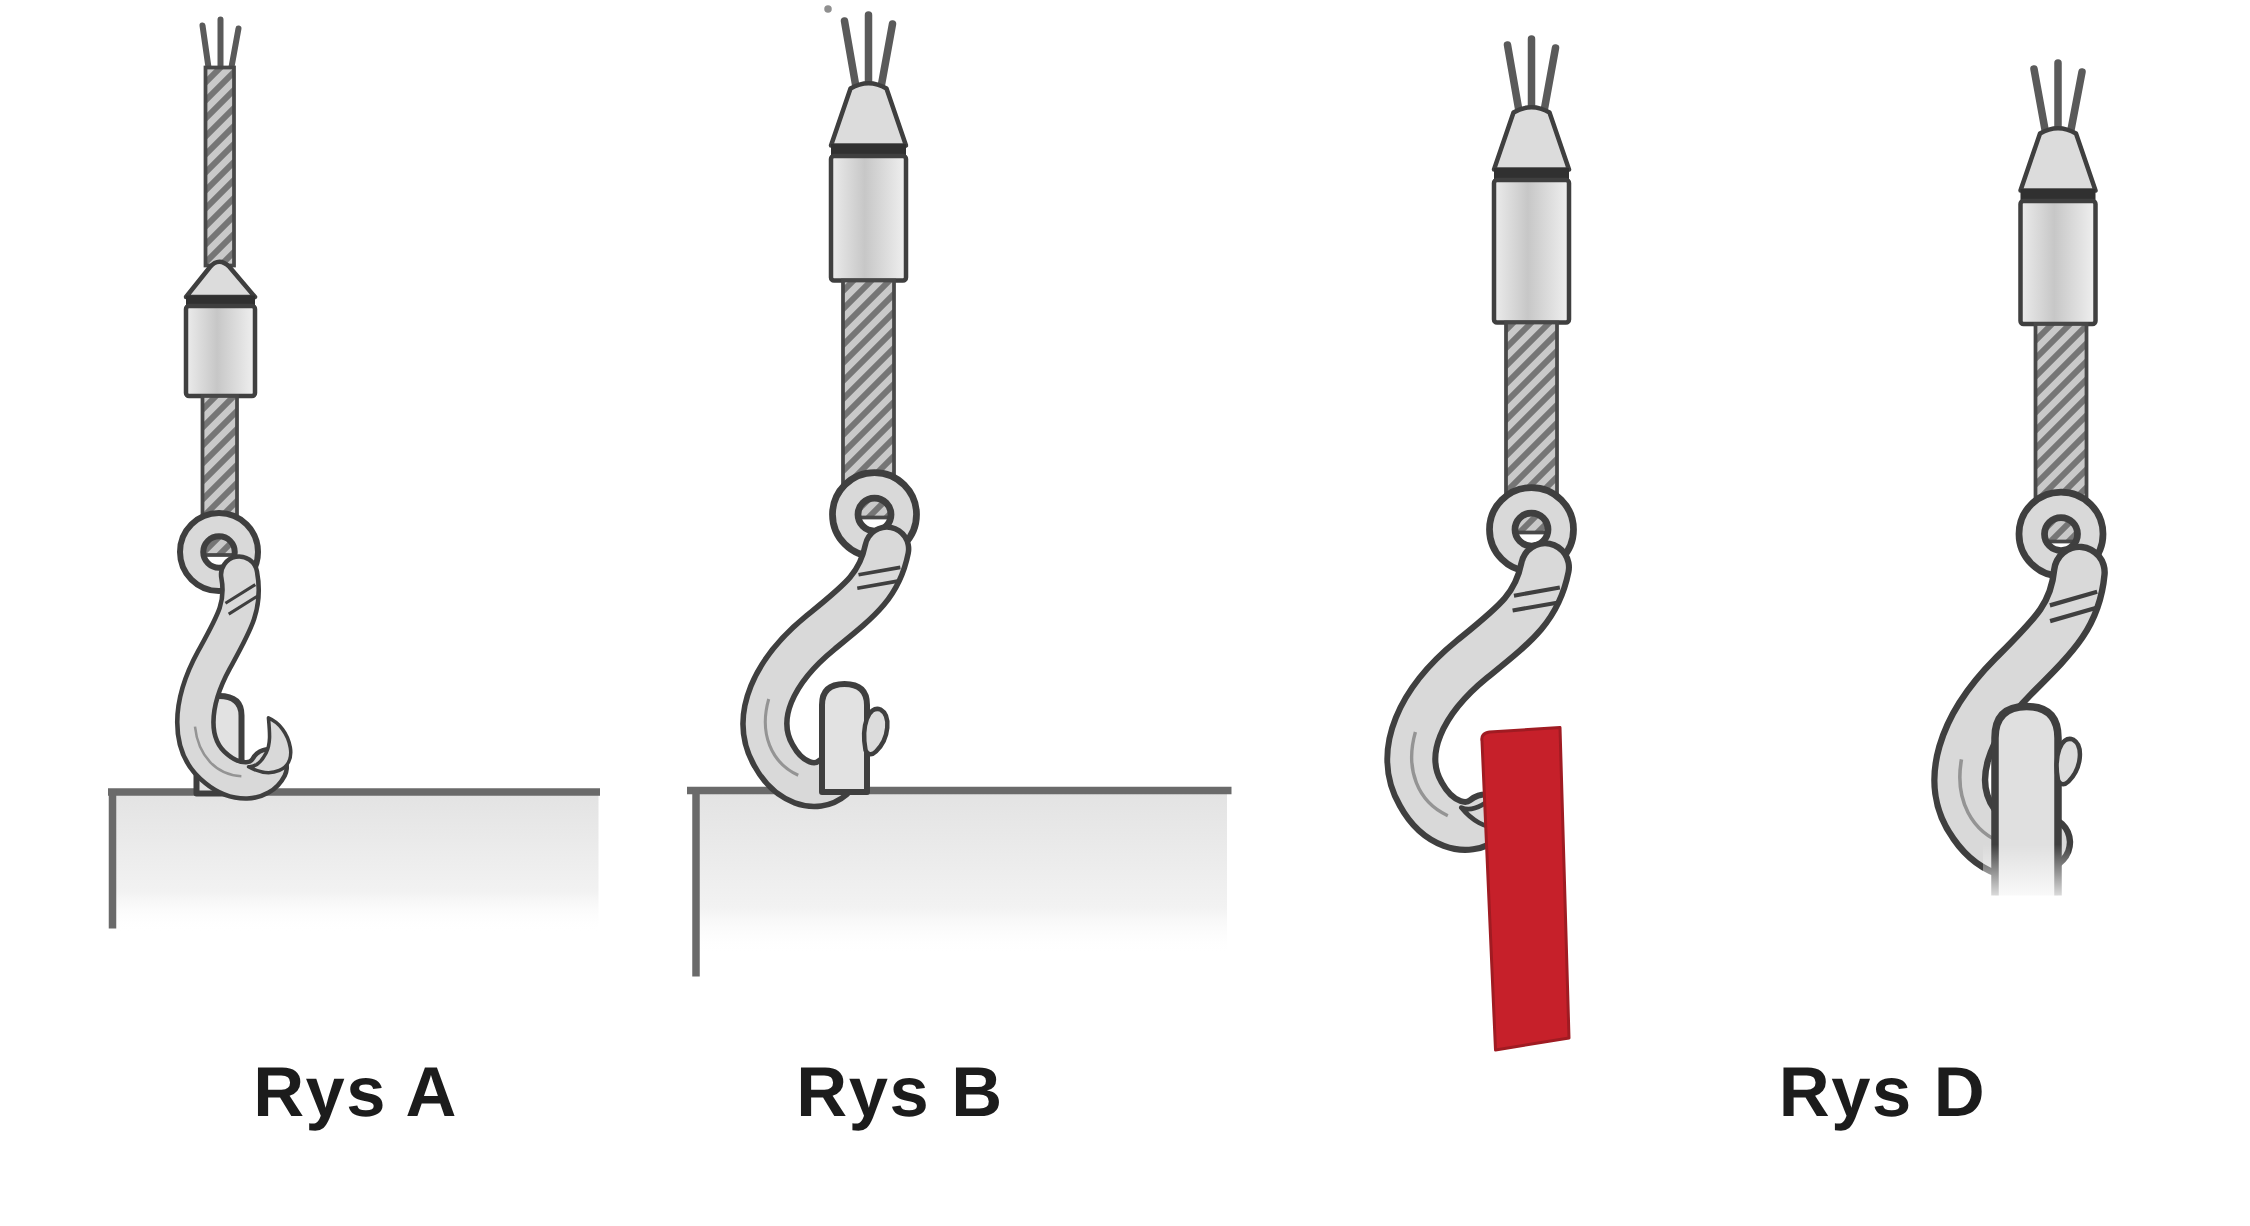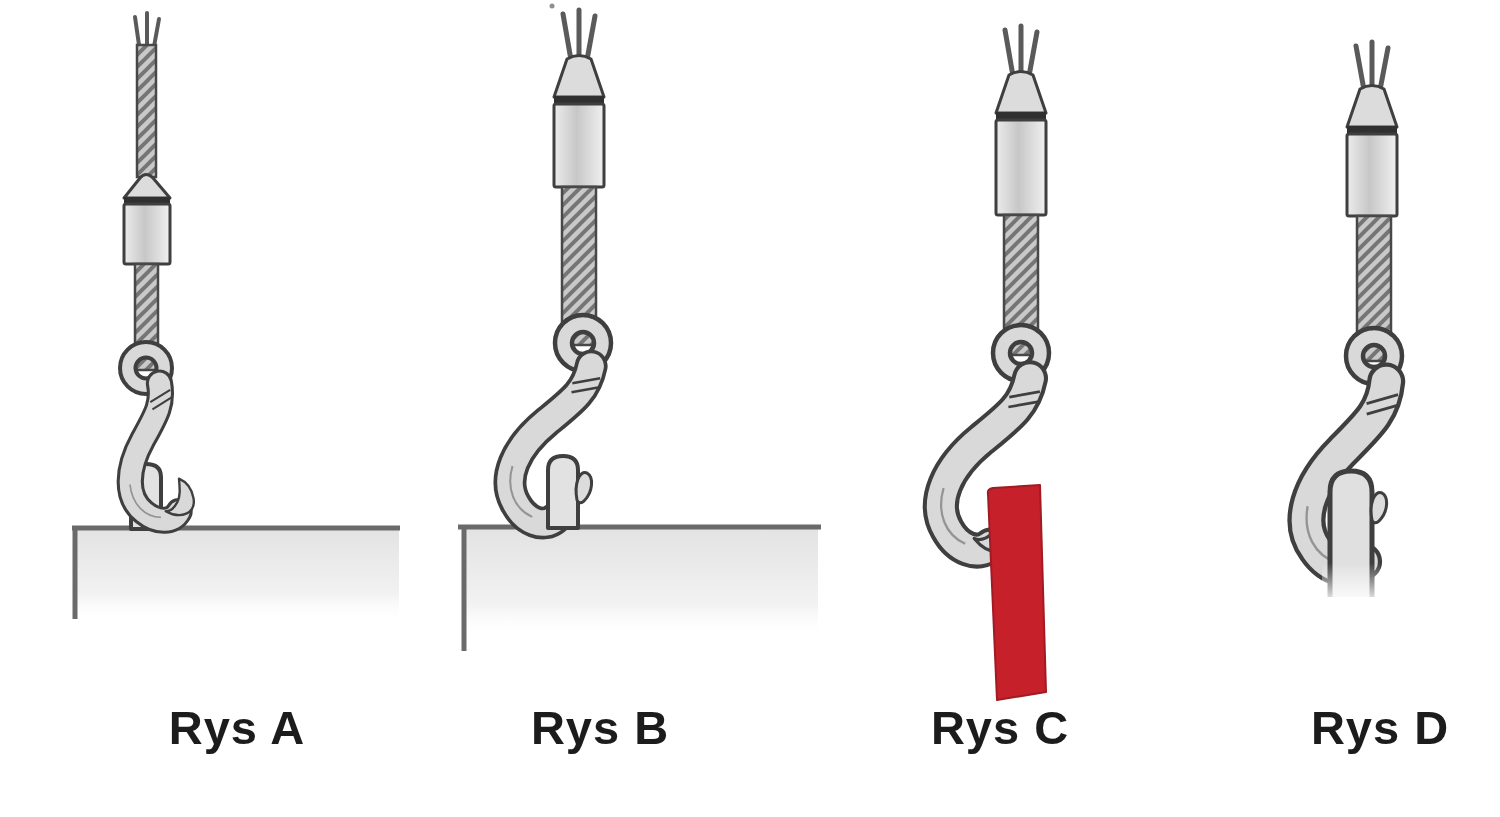--- a/index.html
+++ b/index.html
@@ -26,21 +26,21 @@
     transform: translateX(-50%);
     font-size: 47px;
     font-weight: 700;
     color: #1c1c1c;
     letter-spacing: 1px;
     white-space: nowrap;
   }
   .fig-label.a { left: 237px; }
   .fig-label.b { left: 600px; }
   .fig-label.c { left: 1000px; }
-  .fig-label.d { left: 1380px; }
+  .fig-label.d { left: 1255px; }
 </style>
 </head>
 <body>
 
 <div class="canvas">
 
   <svg width="1500" height="817" viewBox="0 0 1500 817">
     <defs>
       <pattern id="ropePat" width="12" height="12" patternUnits="userSpaceOnUse">
         <rect width="12" height="12" fill="#c9c9c9"></rect>
@@ -168,15 +168,14 @@
         <use href="#hookMain"></use>
       </g>
       <path d="M1330,597 L1330,492 Q1330,471 1351,471 Q1372,471 1372,492 L1372,597" fill="#e0e0e0" stroke="#3f3f3f" stroke-width="5"></path>
       <rect x="1322" y="563" width="58" height="42" fill="url(#whiteFade)"></rect>
       <use href="#tipEar" transform="translate(1372,494)"></use>
     </g>
   </svg>
 
   <div class="fig-label a">Rys A</div>
   <div class="fig-label b">Rys B</div>
-  <div class="fig-label c">Rys C</div>
   <div class="fig-label d">Rys D</div>
 </div>
 
 </body></html>

